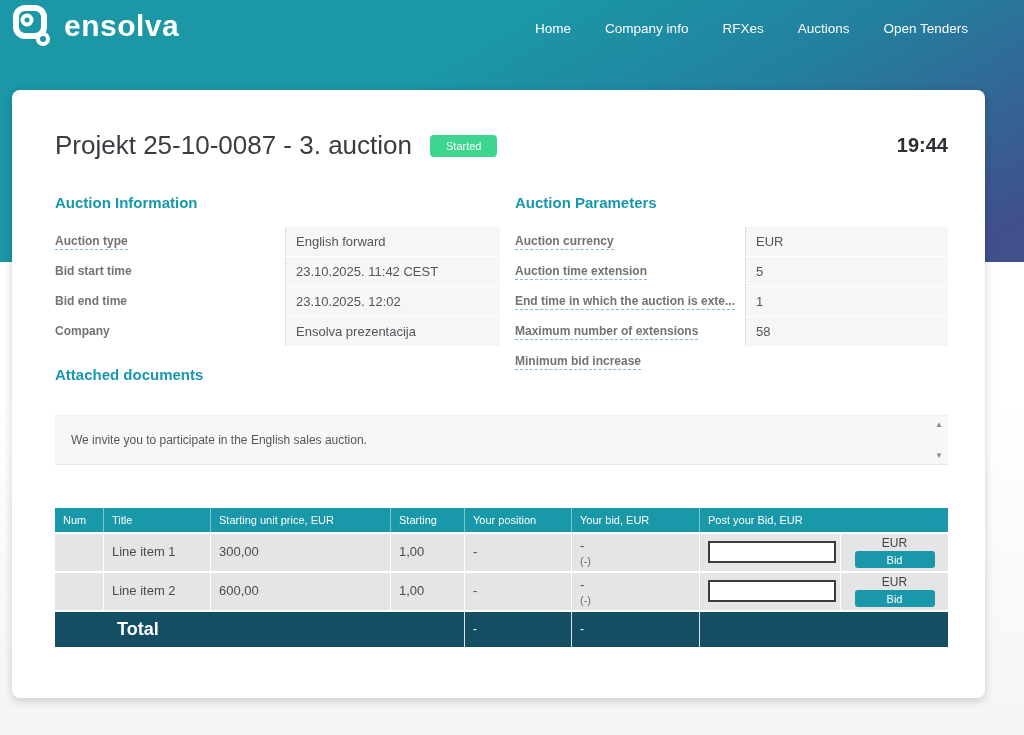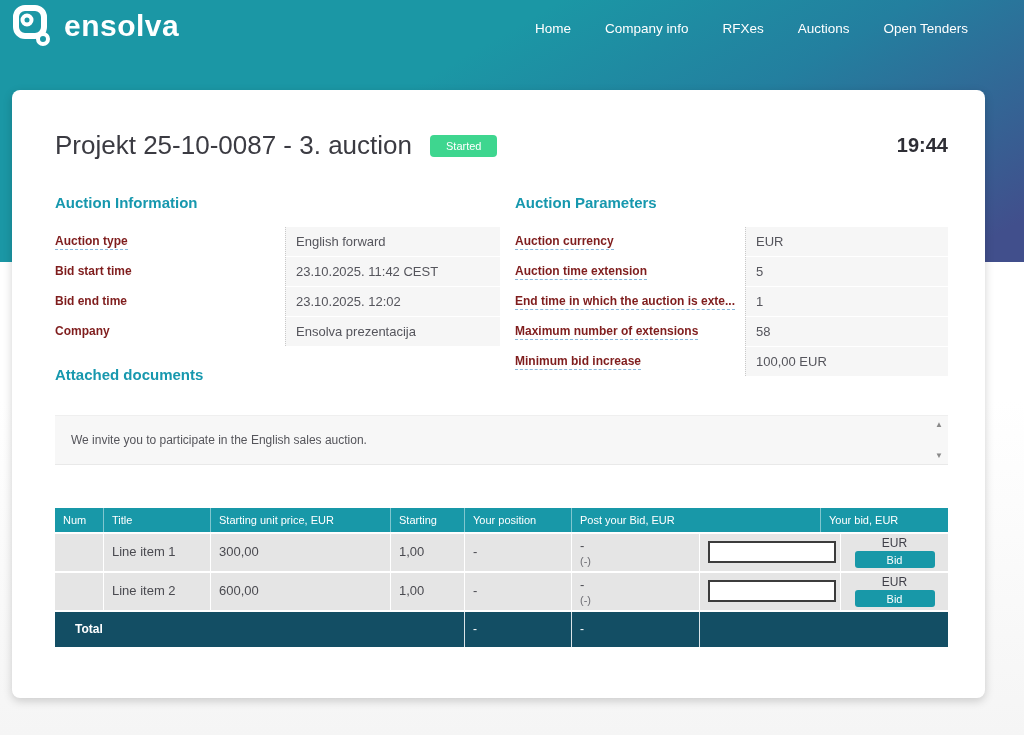--- a/index.html
+++ b/index.html
@@ -26,21 +26,21 @@
   h1 { font-size:26px; font-weight:normal; color:#3b3b42; }
   .badge { margin-left:18px; background:#3ed68f; color:#fff; font-size:11px;
     padding:5px 16px; border-radius:4px; }
   .timer { margin-left:auto; font-size:20px; font-weight:bold; color:#2e2e35; }
 
   .info-grid { position:absolute; top:104px; left:43px; right:37px; display:flex; }
   .info-col.left  { width:445px; margin-right:15px; }
   .info-col.right { flex:1; }
   h2 { font-size:15px; font-weight:bold; color:#1798ae; margin-bottom:16px; }
   .field-row { display:flex; height:29px; margin-bottom:1px; }
-  .field-label { width:230px; font-size:12px; font-weight:bold; color:#7f1d1d; line-height:28px; }
+  .field-label { width:230px; font-size:12px; font-weight:bold; color:#737373; line-height:28px; }
   .field-label span { line-height:16px; display:inline-block; }
   .field-label span.dashed { border-bottom:1px dashed #87b8dc; cursor:help; }
   .field-value { flex:1; background:#f6f6f6; border-left:1px dotted #c9c9c9;
     font-size:13px; color:#55555c; line-height:29px; padding-left:10px;
     white-space:nowrap; overflow:hidden; }
 
   .attached-h { position:absolute; top:276px; left:43px; }
   .message-box { position:absolute; top:325px; left:43px; right:37px; height:50px;
     background:#f7f7f7; border-top:1px solid #efefef; border-bottom:1px solid #e9e9e9; }
   .message-box p { font-size:12px; color:#55555b; padding:17px 16px; }
@@ -64,21 +64,21 @@
   .bid-input { width:128px; height:22px; margin:7px 4px 0 8px; border:2px solid #3c3c3c;
     background:#fff; font-size:13px; padding:0 4px; }
   .post-right { margin-left:auto; width:110px; border-left:1px solid #fff;
     display:flex; flex-direction:column; align-items:center; }
   .cur-label { font-size:12px; color:#3f3f48; margin-top:2px; }
   .bid-btn { width:80px; height:17px; margin-top:1px; background:#1898a8; color:#fff;
     border:none; border-radius:3px; font-size:11px; line-height:16px; cursor:pointer;
     font-family:"Liberation Sans", sans-serif; }
   .t-total { background:#134e64; color:#fff; height:35px; margin-top:2px; }
   .t-total .cell { line-height:35px; }
-  .total-span { width:409px; padding-left:20px; font-weight:bold; font-size:12px; }
+  .total-span { width:409px; padding-left:62px; font-weight:bold; font-size:18px; }
   .t-total .c-pos, .t-total .c-bid, .t-total .c-post { border-left:1px solid rgba(255,255,255,.85); padding-left:8px; font-size:12px; }
 </style>
 </head>
 <body>
 
 <div class="bg-hero"></div>
 
 <header>
   <div class="logo">
     <span>
@@ -141,41 +141,40 @@
       <div class="field-row">
         <div class="field-label"><span class="dashed">End time in which the auction is exte...</span></div>
         <div class="field-value">1</div>
       </div>
       <div class="field-row">
         <div class="field-label"><span class="dashed">Maximum number of extensions</span></div>
         <div class="field-value">58</div>
       </div>
       <div class="field-row">
         <div class="field-label"><span class="dashed">Minimum bid increase</span></div>
-        <div class="field-value">100,00 EUR</div>
       </div>
     </section>
   </div>
 
   <h2 class="attached-h">Attached documents</h2>
   <div class="message-box">
     <p>We invite you to participate in the English sales auction.</p>
     <span class="scroll-arrow scroll-up">▲</span>
     <span class="scroll-arrow scroll-down">▼</span>
   </div>
 
   <div class="bid-table">
     <div class="t-row t-head">
       <div class="cell c-num">Num</div>
       <div class="cell c-title">Title</div>
       <div class="cell c-price">Starting unit price, EUR</div>
       <div class="cell c-qty">Starting</div>
       <div class="cell c-pos">Your position</div>
+      <div class="cell c-bid">Your bid, EUR</div>
       <div class="cell c-post">Post your Bid, EUR</div>
-      <div class="cell c-bid">Your bid, EUR</div>
     </div>
 
     <div class="t-row t-body">
       <div class="cell c-num"></div>
       <div class="cell c-title">Line item 1</div>
       <div class="cell c-price">300,00</div>
       <div class="cell c-qty">1,00</div>
       <div class="cell c-pos">-</div>
       <div class="cell c-bid">
         <span>-</span>

